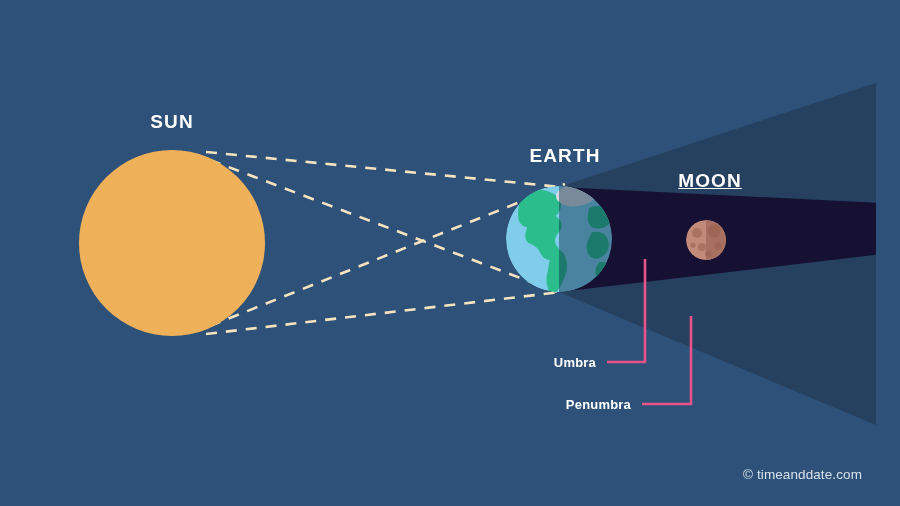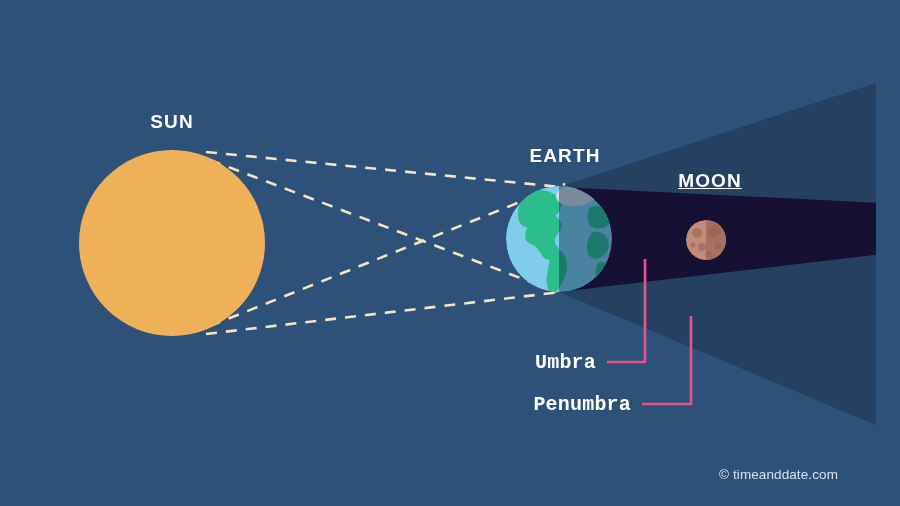--- a/index.html
+++ b/index.html
@@ -33,33 +33,33 @@
     font-size: 19px;
     letter-spacing: 1.1px;
     white-space: nowrap;
     transform: translate(-50%, -50%);
     text-shadow: 0 0 1px rgba(0,0,0,0.12);
   }
   .shadow-label {
     position: absolute;
     color: #ffffff;
     font-weight: bold;
-    font-size: 20px;
+    font-size: 13px;
     white-space: nowrap;
     transform: translate(-100%, -50%);
     letter-spacing: 0.2px;
-    font-family: Liberation Mono, monospace;
   }
   #credit {
     position: absolute;
     color: #d8e2ec;
     font-size: 13.5px;
     white-space: nowrap;
     transform: translate(-100%, -50%);
     letter-spacing: 0.1px;
+    margin-left: 24px;
   }
 </style>
 </head>
 <body>
 
 <div id="stage">
 
   <svg id="diagram" viewBox="0 0 900 506">
     <defs>
       <clipPath id="earthClip">

